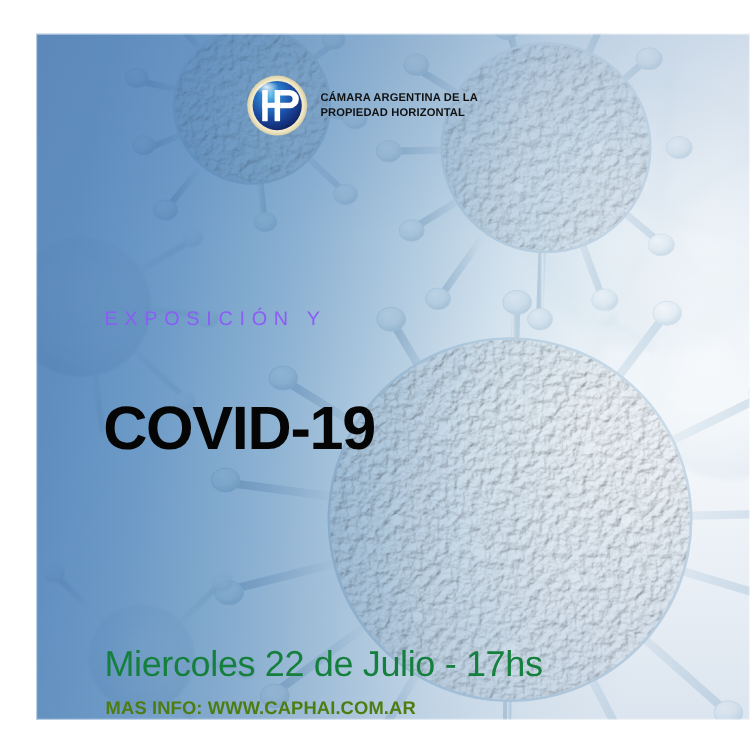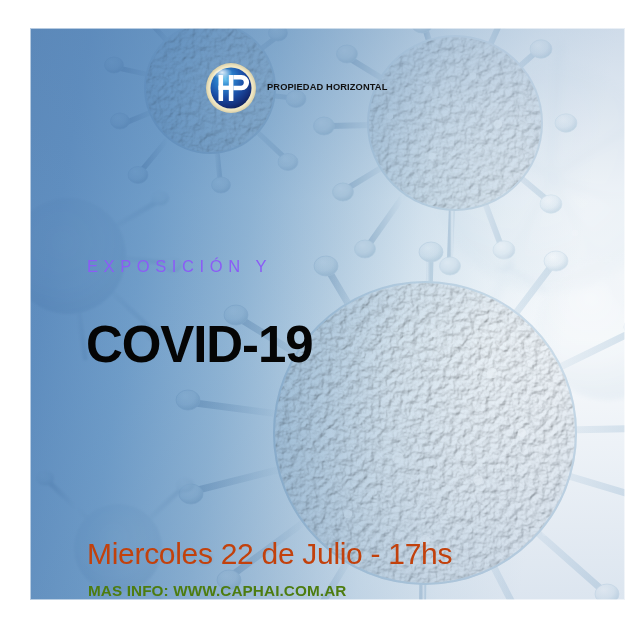--- a/index.html
+++ b/index.html
@@ -134,28 +134,28 @@
     position: absolute;
     left: 56px;
     top: 288px;
     color: #050505;
     font-size: 51px;
     font-weight: bold;
     letter-spacing: -1.1px;
     line-height: 1.12;
     font-stretch: condensed;
   }
-  .headline span { display: block; }
+  .headline span { display: block; margin-top: 12px; }
 
   
   .date-line {
     position: absolute;
     left: 57px;
     top: 509px;
-    color: #c2410c;
+    color: #15803d;
     font-size: 30px;
     font-weight: 500;
     letter-spacing: -0.3px;
     white-space: nowrap;
     text-align: center;
   }
 
   
   .info-line {
     position: absolute;
@@ -454,20 +454,21 @@
             <g fill="#ffffff">
               <rect x="13.5" y="13" width="4.6" height="26" rx="0.6"></rect>
               <rect x="13.5" y="23.6" width="14" height="4.3"></rect>
               <rect x="23.8" y="13" width="4.6" height="26" rx="0.6"></rect>
               <path d="M28.4 13 h8.1 a7.6 7.6 0 0 1 0 15.2 h-8.1 v-4.5 h7.3 a3.1 3.1 0 0 0 0-6.2 h-7.3 z"></path>
             </g>
             <ellipse cx="20" cy="15" rx="12" ry="8" fill="url(#lgGloss)"></ellipse>
           </svg>
         </div>
         <div class="logo-org-name">
+          <span>CÁMARA ARGENTINA DE LA</span>
           <span>PROPIEDAD HORIZONTAL</span>
         </div>
       </div>
 
       <div class="kicker">
         <span>EXPOSICIÓN Y</span>
       </div>
 
       <div class="headline">
         <span>COVID-19</span>

